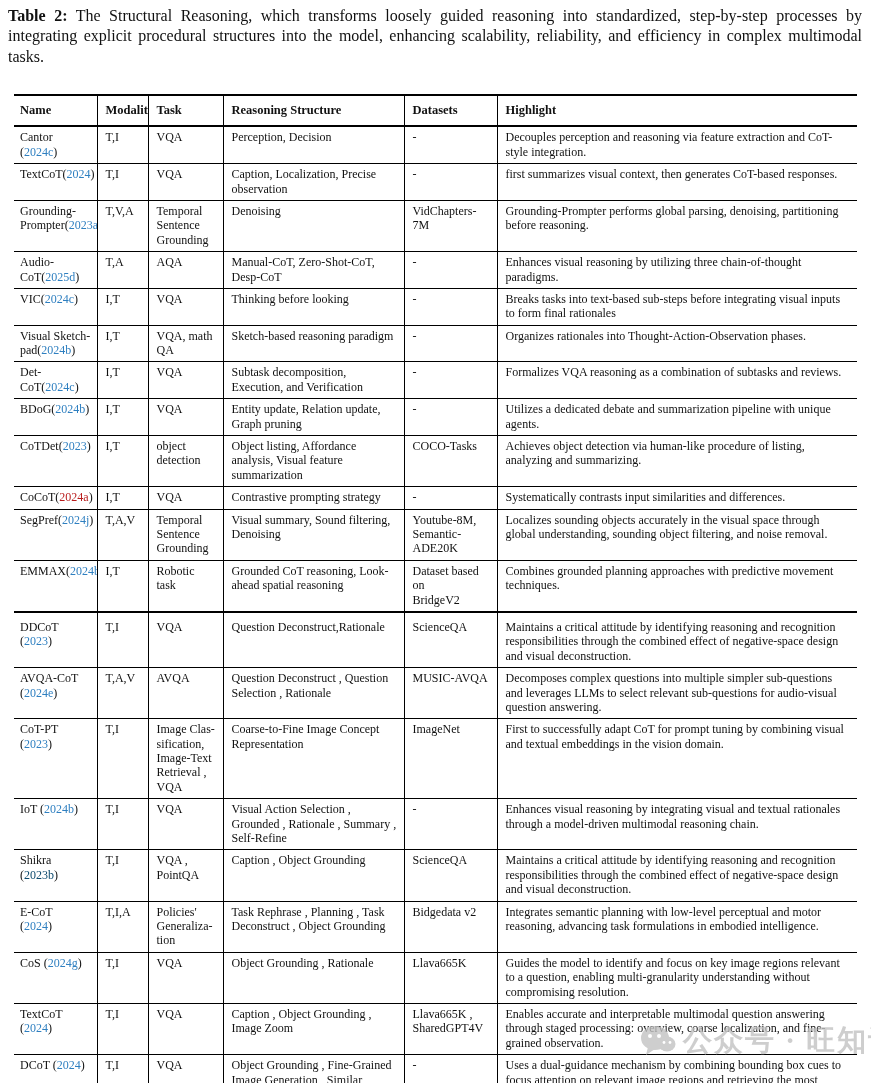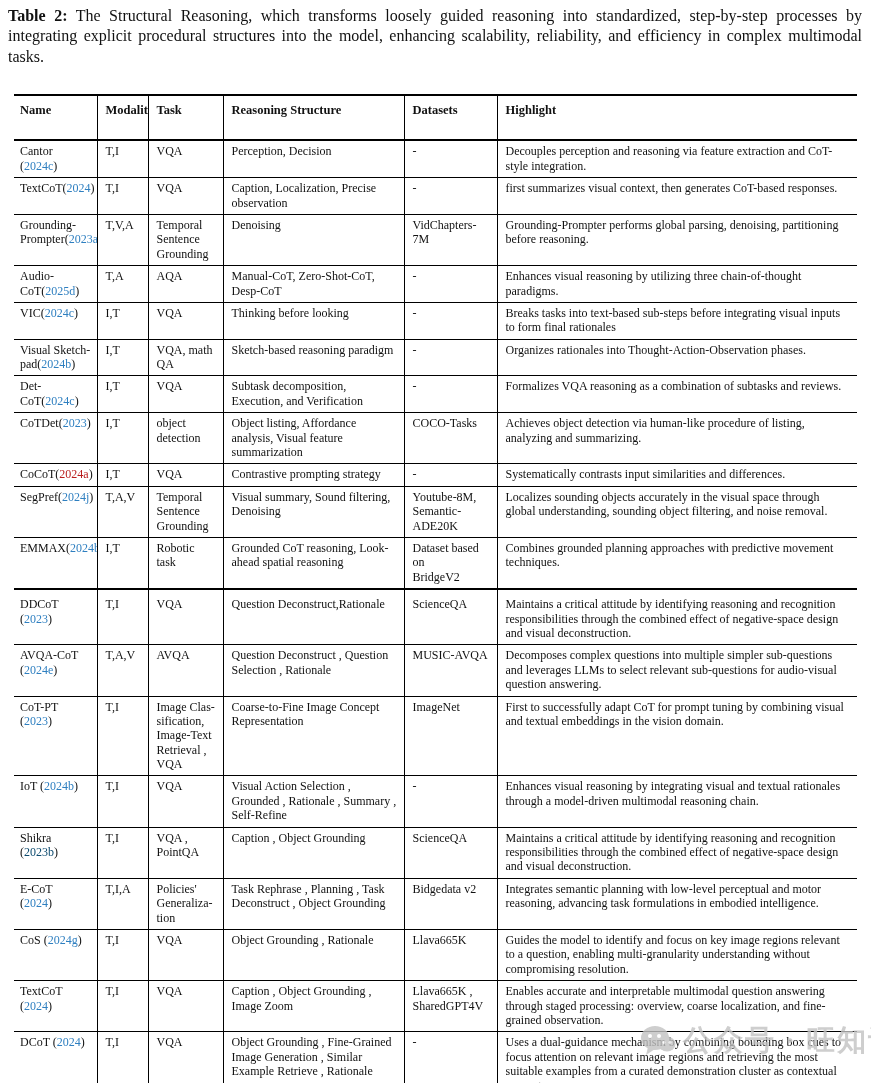--- a/index.html
+++ b/index.html
@@ -33,21 +33,21 @@
     padding: 3px 6px 4px 8px;
     overflow: hidden;
   }
   .tbl th:first-child, .tbl td:first-child { border-left: none; padding-left: 6px; }
   .tbl thead th {
     border-top: 2px solid #000;
     border-bottom: 2px solid #000;
     font-weight: bold;
     font-size: 12.5px;
     padding-top: 7px;
-    padding-bottom: 21px;
+    padding-bottom: 7px;
   }
   .tbl tbody td { border-top: 1px solid #000; }
   .tbl tbody tr:first-child td { border-top: none; }
   .tbl tbody tr.section-start td { border-top: 2.5px solid #000; padding-top: 7px; margin-top: 26px; }
   .tbl tbody tr:last-child td { border-bottom: 1px solid #000; }
   .pre { white-space: pre-line; }
   .cite { cursor: pointer; }
   .watermark {
     position: absolute;
     left: 640px; top: 1021px;
@@ -142,20 +142,28 @@
         <tr>
           <td class="pre">Det-
 CoT(<span class="cite" style="color: rgb(46, 127, 192);">2024c</span>)</td>
           <td>I,T</td>
           <td class="pre">VQA</td>
           <td>Subtask decomposition, Execution, and Verification</td>
           <td class="pre">-</td>
           <td>Formalizes VQA reasoning as a combination of subtasks and reviews.</td>
         </tr>
         <tr>
+          <td class="pre">BDoG(<span class="cite" style="color: rgb(46, 127, 192);">2024b</span>)</td>
+          <td>I,T</td>
+          <td class="pre">VQA</td>
+          <td>Entity update, Relation update, Graph pruning</td>
+          <td class="pre">-</td>
+          <td>Utilizes a dedicated debate and summarization pipeline with unique agents.</td>
+        </tr>
+        <tr>
           <td class="pre">CoTDet(<span class="cite" style="color: rgb(46, 127, 192);">2023</span>)</td>
           <td>I,T</td>
           <td class="pre">object
 detection</td>
           <td>Object listing, Affordance analysis, Visual feature summarization</td>
           <td class="pre">COCO-Tasks</td>
           <td>Achieves object detection via human-like procedure of listing, analyzing and summarizing.</td>
         </tr>
         <tr>
           <td class="pre">CoCoT(<span class="cite" style="color: #b91c1c;">2024a</span>)</td>

